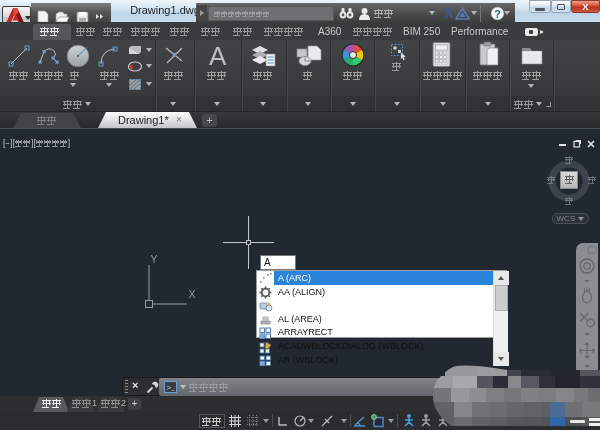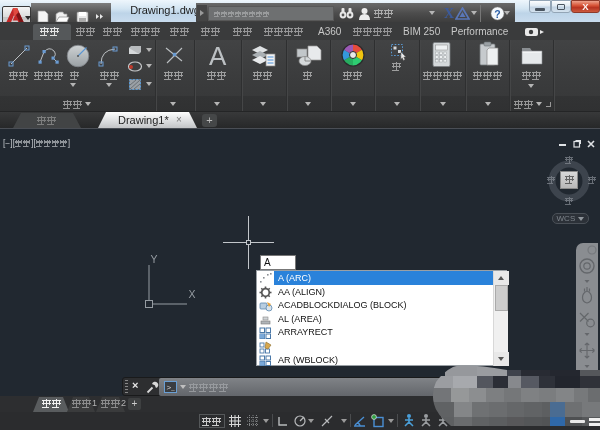--- a/index.html
+++ b/index.html
@@ -462,28 +462,28 @@
   <text x="14" y="15" font-size="10.5" fill="#969ca2" text-anchor="middle" font-family="Liberation Sans">Y</text>
   <text x="52" y="50" font-size="10.5" fill="#969ca2" text-anchor="middle" font-family="Liberation Sans">X</text>
 </svg>
 
 <div class="abs" style="left:223px;top:242px;width:51px;height:1.2px;background:#c2c6ca;"></div>
 <div class="abs" style="left:248px;top:216px;width:1.2px;height:53px;background:#c2c6ca;"></div>
 <div class="abs" style="left:245.6px;top:239.6px;width:5.5px;height:5.5px;border:1.1px solid #c2c6ca;background:#212830;"></div>
 
 <div class="abs" style="left:260px;top:255px;width:36px;height:15px;background:#fff;border:1px solid #777;font-size:10px;color:#111;padding:1px 0 0 3px;">A</div>
 
-<div class="abs" style="left:256px;top:270px;width:251px;height:96px;background:#fff;border:1px solid #9aa0a5;">
+<div class="abs" style="left:256px;top:270px;width:251px;height:68px;background:#fff;border:1px solid #9aa0a5;">
   <div class="abs" style="left:17px;top:0px;width:219px;height:13.6px;background:#2a82da;"></div>
 
   <div class="abs" style="left:21px;top:2px;font-size:9px;color:#fff;">A (ARC)</div>
   <div class="abs" style="left:21px;top:15.6px;font-size:9px;color:#111;">AA (ALIGN)</div>
-  <div class="abs" style="left:21px;top:29.2px;font-size:9px;color:#111;">ACADBLOCKDIALOG (BLOCK)</div>
   <div class="abs" style="left:21px;top:42.8px;font-size:9px;color:#111;">AL (AREA)</div>
   <div class="abs" style="left:21px;top:56.4px;font-size:9px;color:#111;">ARRAYRECT</div>
+  <div class="abs" style="left:21px;top:70px;font-size:9px;color:#111;">ACADWBLOCKDIALOG (WBLOCK)</div>
   <div class="abs" style="left:21px;top:83.6px;font-size:9px;color:#111;">AR (WBLOCK)</div>
 
   <svg class="abs" style="left:2px;top:1px" width="13" height="12" viewBox="0 0 13 12">
     <g fill="#8a8f94">
           <rect x="1" y="9" width="1.6" height="1.6"></rect>
           <rect x="4" y="5" width="1.6" height="1.6"></rect>
           <rect x="8" y="2" width="1.6" height="1.6"></rect>
           <rect x="11" y="1" width="1.6" height="1.6"></rect>
         </g>
   </svg>

